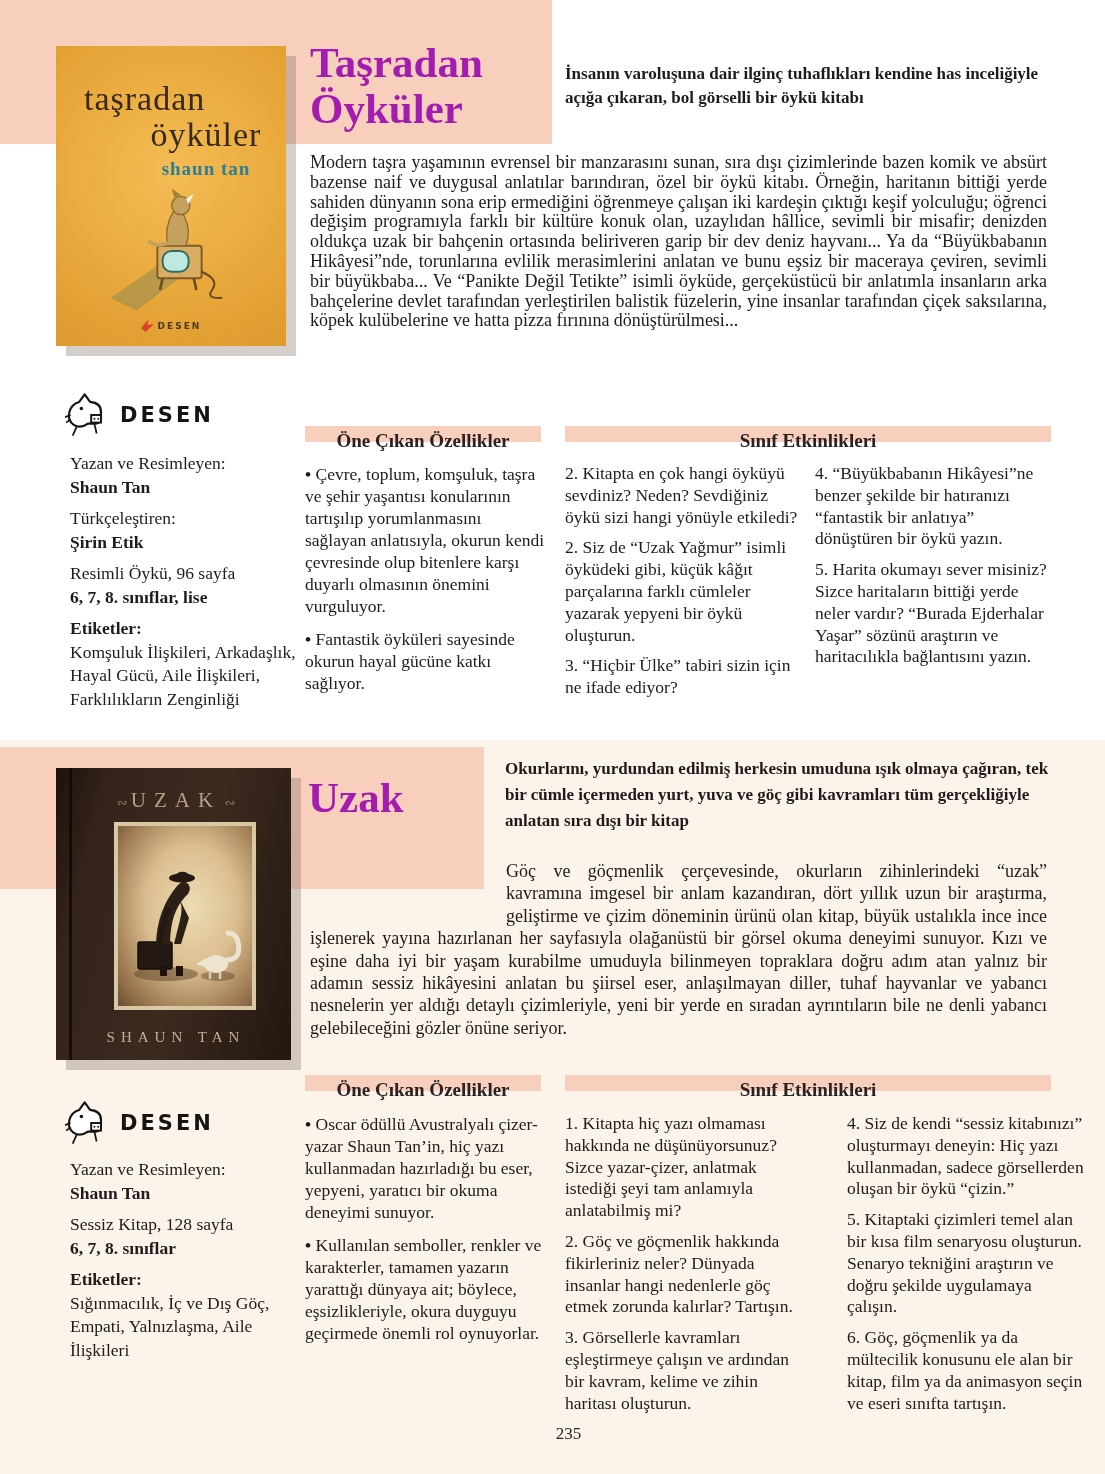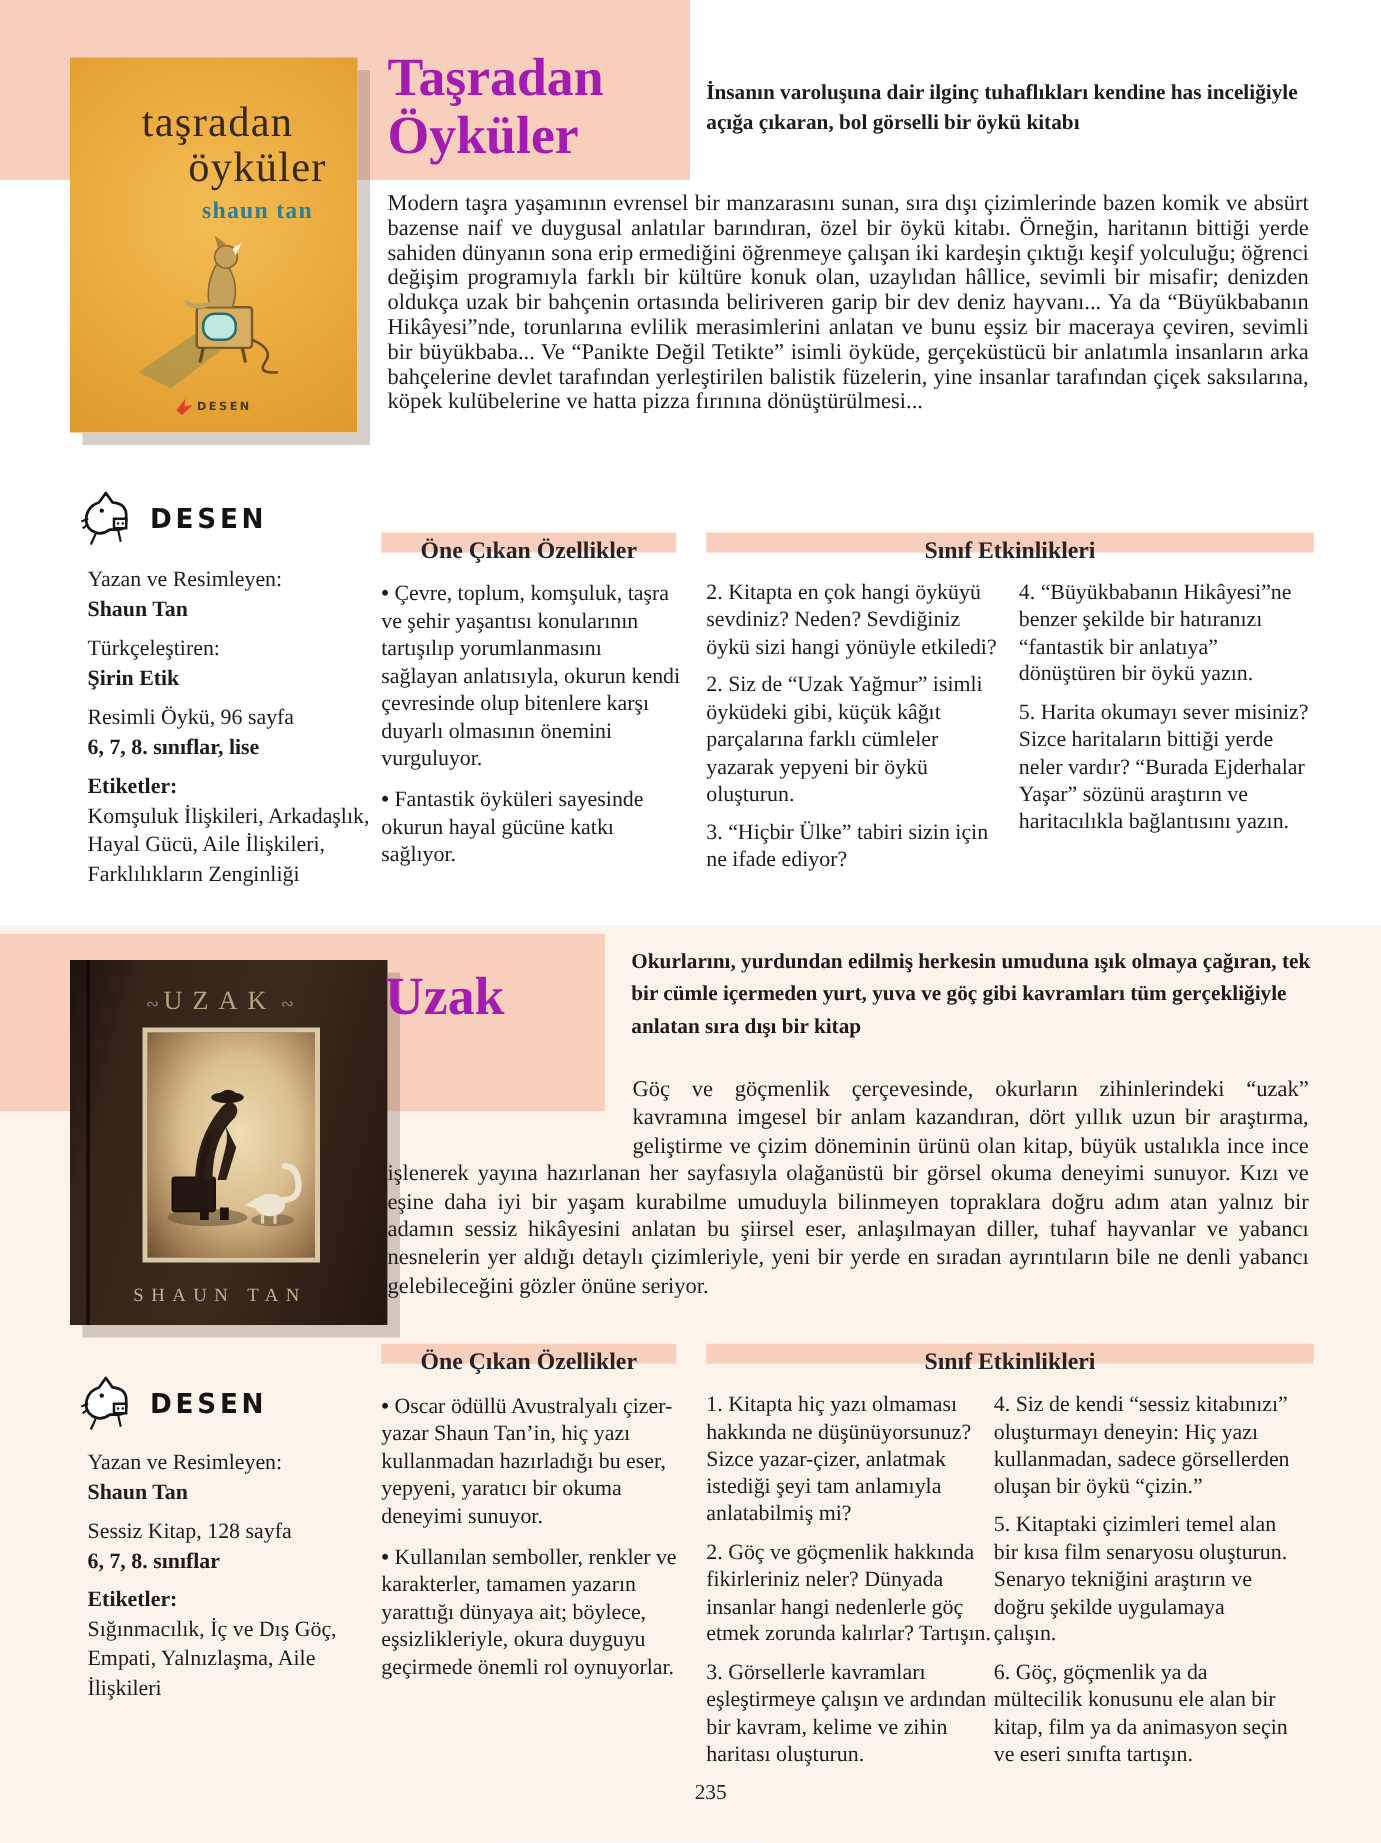--- a/index.html
+++ b/index.html
@@ -55,34 +55,34 @@
   }
 
   
   .cover { box-shadow:10px 10px 0 rgba(125,110,95,.33); }
   .cover1 {
     left:56px; top:46px; width:230px; height:300px;
     background:
       radial-gradient(circle at 50% 42%, #f3bc54 0%, #eaa93c 55%, #dd9a2e 100%);
     overflow:hidden;
   }
-  .c1-t1 { left:28px; top:34px; width:180px; text-align:center;
+  .c1-t1 { left:28px; top:34px; width:180px; 
     font-size:34px; color:#37291c; letter-spacing:1px; }
   .c1-t2 { left:70px; top:70px; width:160px; text-align:center;
     font-size:34px; color:#37291c; letter-spacing:1px; }
   .c1-auth { left:90px; top:112px; width:120px; text-align:center;
     font-weight:bold; font-size:19px; color:#2f7e93; letter-spacing:1px; }
   .c1-pub { left:0; bottom:14px; width:100%; display:flex; justify-content:center;
     align-items:center; gap:4px; }
   .c1-pub span { font-family:"DejaVu Sans",sans-serif; font-weight:bold;
     font-size:9px; letter-spacing:2px; color:#4a3a22; }
 
   
   .cover2 {
-    left:56px; top:768px; width:254px; height:292px;
+    left:56px; top:768px; width:235px; height:292px;
     background:linear-gradient(105deg,#1c120c 0%, #35241a 18%, #3b2a1e 55%, #241710 100%);
     overflow:hidden;
   }
   .c2-spine { left:13px; top:0; width:3px; height:100%; background:#0e0805; opacity:.8; }
   .c2-title { left:20px; top:20px; width:200px; text-align:center;
     font-size:21px; letter-spacing:8px; color:#b5a183; }
   .c2-title .flourish { font-size:13px; letter-spacing:0; color:#8d7b61; }
   .c2-frame {
     left:58px; top:54px; width:142px; height:188px;
     border:4px solid #d9c8a6;
@@ -251,21 +251,21 @@
   <ul class="abs feat-list" style="left:305px; top:1113px; width:240px;">
     <li>Oscar ödüllü Avustralyalı çizer-yazar Shaun Tan’in, hiç yazı kullanmadan hazırladığı bu eser, yepyeni, yaratıcı bir okuma deneyimi sunuyor.</li>
     <li>Kullanılan semboller, renkler ve karakterler, tamamen yazarın yarattığı dünyaya ait; böylece, eşsizlikleriyle, okura duyguyu geçirmede önemli rol oynuyorlar.</li>
   </ul>
 
   <div class="abs" style="left:565px; top:1113px; width:240px;">
     <p class="activity">1. Kitapta hiç yazı olmaması hakkında ne düşünüyorsunuz? Sizce yazar-çizer, anlatmak istediği şeyi tam anlamıyla anlatabilmiş mi?</p>
     <p class="activity">2. Göç ve göçmenlik hakkında fikirleriniz neler? Dünyada insanlar hangi nedenlerle göç etmek zorunda kalırlar? Tartışın.</p>
     <p class="activity">3. Görsellerle kavramları eşleştirmeye çalışın ve ardından bir kavram, kelime ve zihin haritası oluşturun.</p>
   </div>
-  <div class="abs" style="left:795px; top:1113px; width:238px;">
+  <div class="abs" style="left:847px; top:1113px; width:238px;">
     <p class="activity">4. Siz de kendi “sessiz kitabınızı” oluşturmayı deneyin: Hiç yazı kullanmadan, sadece görsellerden oluşan bir öykü “çizin.”</p>
     <p class="activity">5. Kitaptaki çizimleri temel alan bir kısa film senaryosu oluşturun. Senaryo tekniğini araştırın ve doğru şekilde uygulamaya çalışın.</p>
     <p class="activity">6.  Göç, göçmenlik ya da mültecilik konusunu ele alan bir kitap, film ya da animasyon seçin ve eseri sınıfta tartışın.</p>
   </div>
 
   <div class="abs pageno">235</div>
 
 </div>
 
 </body></html>

